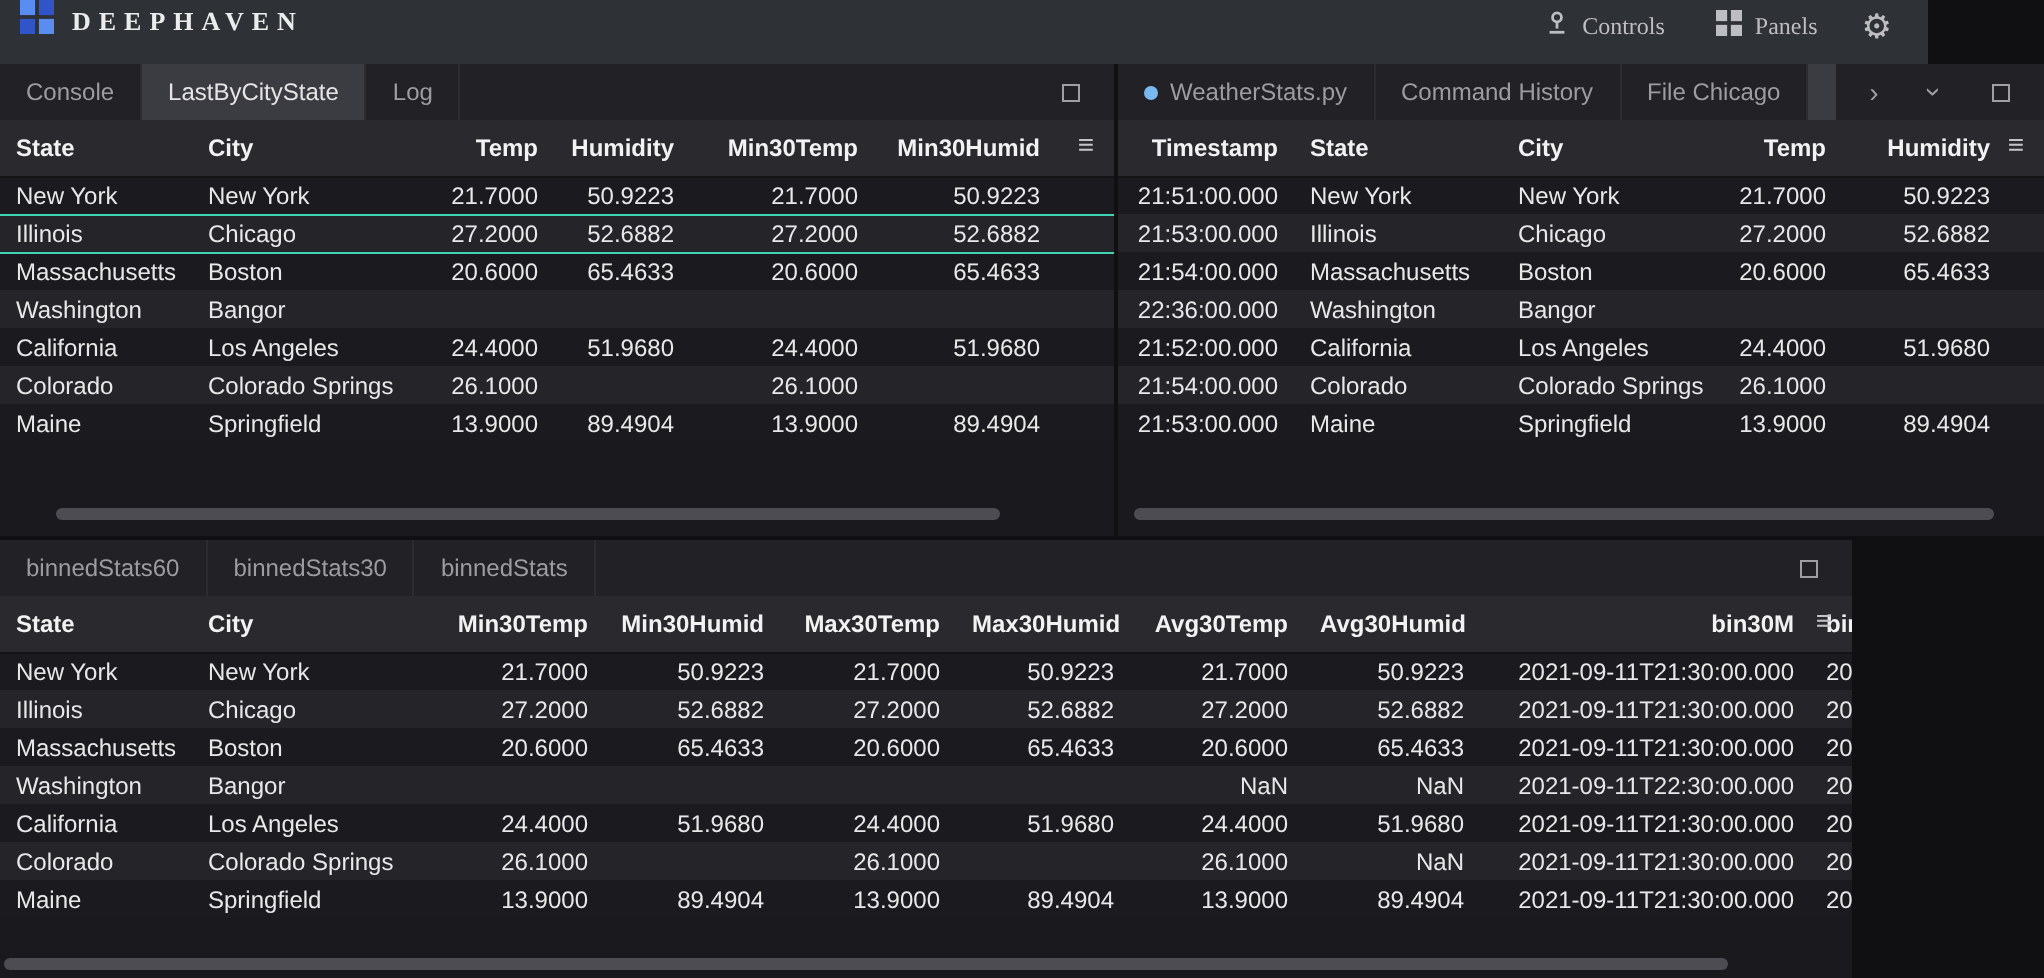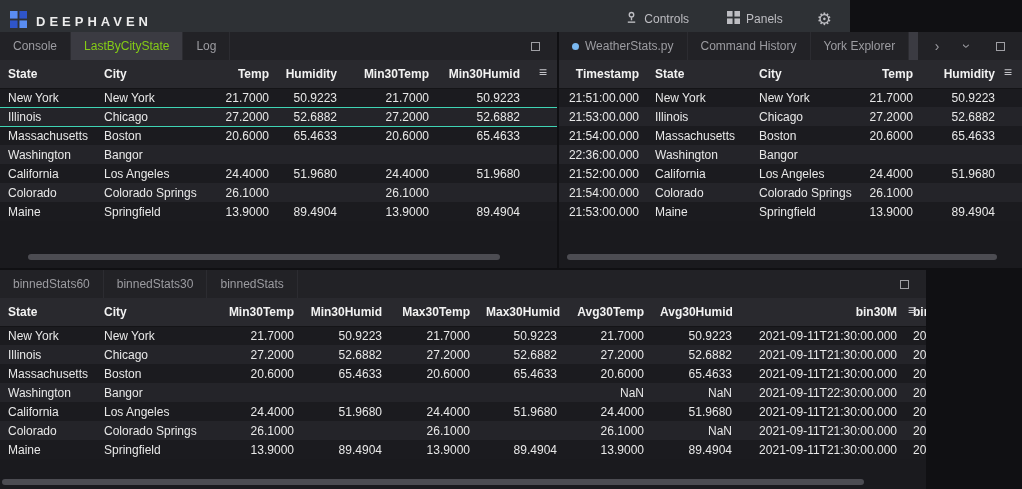--- a/index.html
+++ b/index.html
@@ -3,41 +3,41 @@
 <meta charset="utf-8">
 <style>
   * { margin:0; padding:0; box-sizing:border-box; }
   html,body { width:1022px; height:489px; overflow:hidden; background:#101013;
               font-family:"Liberation Sans","DejaVu Sans",sans-serif; }
   button { background:none; border:none; font:inherit; color:inherit; cursor:pointer; padding:0; }
 
   .app { position:relative; width:1022px; height:489px; background:#101013; }
 
   
-  .topbar { position:absolute; left:0; top:0; width:850px; height:32px; background:#2e3135;
-            display:flex; align-items:flex-end; justify-content:space-between; padding:0 10px; }
+  .topbar { position:absolute; left:0; top:0; width:964px; height:32px; background:#2e3135;
+            display:flex; align-items:flex-start; justify-content:space-between; padding:0 10px;font-family:Liberation Serif, serif; }
   .brand { display:flex; align-items:center; gap:9px; }
   .brand-text { color:#ececec; font-weight:bold; font-size:13px; letter-spacing:4px; }
-  .topbar-right { display:flex; align-items:center; gap:14px; }
+  .topbar-right { display:flex; align-items:center; gap:2px; }
   .topbtn { display:flex; align-items:center; gap:6px; color:#bdbdc2; font-size:12px; padding:5px 12px; border-radius:3px; }
   .iconbtn { display:flex; align-items:center; justify-content:center; padding:4px 8px; color:#bdbdc2; }
   .gear { font-size:17px; line-height:1; color:#bdbdc2; }
 
   
   .panel { position:absolute; background:#1a1a1e; overflow:hidden; }
   .panel-left   { left:0;   top:32px;  width:557px;  height:236px; }
   .panel-right  { left:559px; top:32px; width:463px; height:236px; }
   .panel-bottom { left:0;   top:270px; width:926px; height:219px; }
 
   
   .tabbar { height:28px; background:#222226; display:flex; align-items:stretch; justify-content:space-between; }
   .tabs { display:flex; overflow:hidden; }
   .tab { display:flex; align-items:center; gap:6px; padding:0 13px; font-size:12px; color:#9c9ca1;
          border-right:1px solid #2c2c31; white-space:nowrap; }
-  .tab.active { background:#3b3b42; color:#84cc16; }
+  .tab.active { background:#3b3b42; color:#e5e5e5; }
   .dot { width:7px; height:7px; border-radius:50%; background:var(--accent_dot,#7ab8f0); flex:0 0 7px; }
   .tab-actions { display:flex; align-items:center; gap:10px; padding:0 9px; }
   .maxsq { display:inline-block; width:9px; height:9px; border:1px solid #9f9fa4; }
   .chev { color:#9f9fa4; font-size:14px; line-height:1; }
   .chev-down { display:inline-block; transform:rotate(90deg); }
 
   
   .tablewrap { position:relative; }
   table.grid { width:100%; border-collapse:collapse; table-layout:fixed;padding-left:43px; }
   .grid thead th { height:28px; background:#29292e; color:#f2f2f2; font-size:12px; font-weight:bold;
@@ -236,21 +236,21 @@
     <div class="tabbar">
       <div class="tabs">
           <button class="tab">
             <span class="dot"></span>
             <span>WeatherStats.py</span>
           </button>
           <button class="tab">
             <span>Command History</span>
           </button>
           <button class="tab">
-            <span>York Explorer</span>
+            <span>File Chicago</span>
           </button>
           <button class="tab active"></button>
         </div>
       <div class="tab-actions">
         <button class="iconbtn">
             <span class="chev">›</span>
           </button>
         <button class="iconbtn">
             <span class="chev chev-down">›</span>
           </button>

